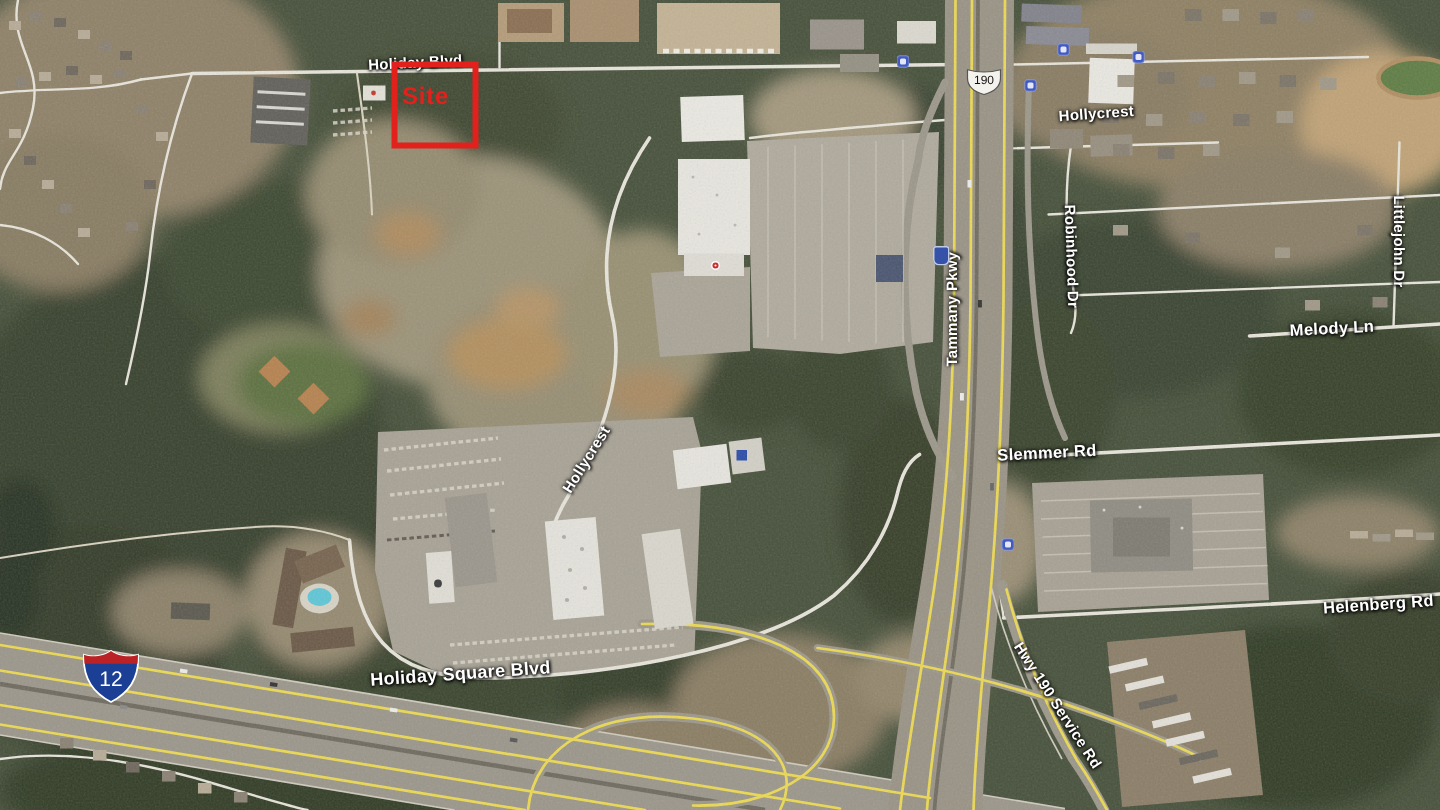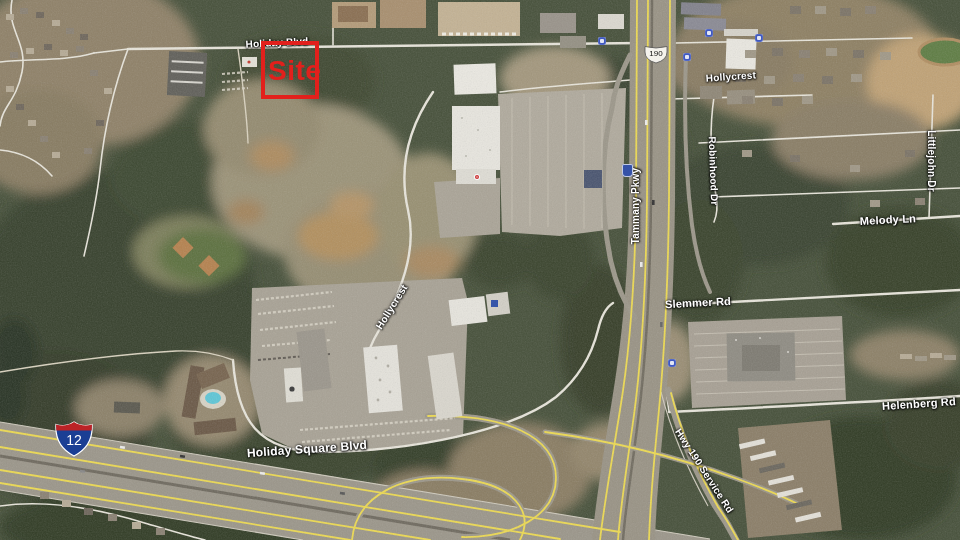--- a/index.html
+++ b/index.html
@@ -5,25 +5,25 @@
   html,body{margin:0;padding:0;background:#111;}
   #screen{position:relative;width:960px;height:540px;overflow:hidden;background:#47513b;
           font-family:"Liberation Sans",sans-serif;}
   #screen svg{position:absolute;left:0;top:0;}
   .maplabel{position:absolute;color:#fff;font-weight:bold;font-size:11px;letter-spacing:.2px;
             white-space:nowrap;line-height:1;
             text-shadow:0 1px 2px rgba(0,0,0,.95),0 0 3px rgba(0,0,0,.85),1px 0 2px rgba(0,0,0,.7);
             transform-origin:center center;}
   .maplabel.sm{font-size:10px;}
   .site-box{position:absolute;left:261px;top:41px;width:50px;height:50px;border:4px solid #e2201c;}
-  .site-label{position:absolute;left:268px;top:57px;color:#e2201c;font-weight:bold;font-size:28px;
+  .site-label{position:absolute;left:268px;top:57px;color:#e2201c;font-weight:bold;font-size:16px;
               letter-spacing:.5px;line-height:1;}
   .shield{position:absolute;display:flex;align-items:center;justify-content:center;}
   .shield span{position:absolute;font-weight:normal;line-height:1;}
-  #shield-i12{left:55px;top:421px;width:38px;height:36px;}
+  #shield-i12{left:55px;top:433px;width:38px;height:36px;}
   #shield-i12 span{color:#fff;font-size:14px;top:12px;}
   #shield-us190{left:643px;top:44px;width:26px;height:20px;}
   #shield-us190 span{color:#111;font-size:8px;top:6px;}
   .poi{position:absolute;width:8px;height:8px;background:#4059c0;border-radius:2px;
        box-shadow:0 0 1px #fff inset;}
   .poi::after{content:"";position:absolute;left:2px;top:2px;width:4px;height:4px;
               background:rgba(255,255,255,.85);border-radius:1px;}
   .state-shield{position:absolute;left:622px;top:164px;width:11px;height:13px;background:#3552a8;
                 border-radius:2px 2px 4px 4px;box-shadow:0 0 0 1px rgba(255,255,255,.7) inset;}
 </style>

